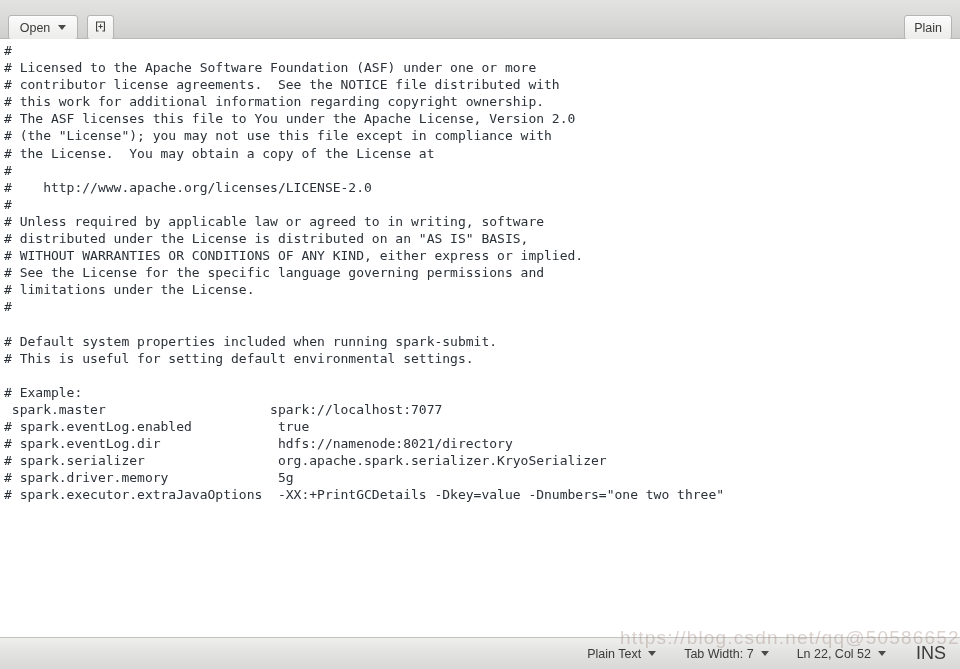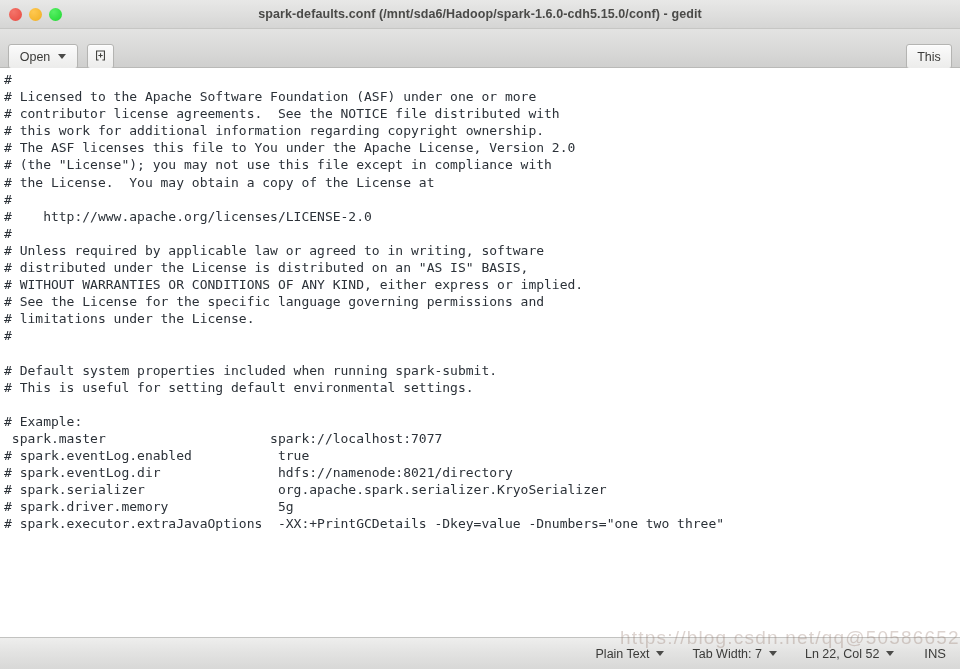--- a/index.html
+++ b/index.html
@@ -143,21 +143,21 @@
     align-items: center;
     gap: 7px;
     font-size: 12.5px;
     color: #3b3b39;
     padding: 0 14px;
     cursor: default;
     white-space: nowrap;
   }
   .sb-plain { color: #3b3b39; }
   .sb-ins {
-    font-size: 13px;
+    font-size: 18px;
     color: #3b3b39;
     padding-left: 16px;
     padding-right: 2px;
   }
 
   
   .watermark {
     position: absolute;
     left: 620px;
     top: 627px;
@@ -168,47 +168,39 @@
     white-space: nowrap;
     pointer-events: none;
     user-select: none;
   }
 </style>
 </head>
 <body>
 
 <div class="window">
 
-  <div class="titlebar">
-    <div class="traffic">
-      <span class="dot close"></span>
-      <span class="dot min"></span>
-      <span class="dot max"></span>
-    </div>
-    <div class="window-title">spark-defaults.conf (/mnt/sda6/Hadoop/spark-1.6.0-cdh5.15.0/conf) - gedit</div>
-  </div>
 
   <div class="toolbar">
     <div class="tb-left">
       <div class="btn btn-open">
         <span>Open</span>
         <span class="caret"></span>
       </div>
       <div class="btn btn-icon">
         <span class="newdoc-icon">
           <svg width="15" height="15" viewBox="0 0 15 15" aria-hidden="true">
             <path d="M3 2.5 h9 v10 h-2.6 v-1.1 h1.5 V3.6 H4.1 v7.8 h1.5 v1.1 H3 z" fill="#43433f"></path>
             <path d="M7.0 5.3 h1.1 v1.6 h1.6 v1.1 h-1.6 v1.6 h-1.1 v-1.6 h-1.6 v-1.1 h1.6 z" fill="#43433f"></path>
           </svg>
         </span>
       </div>
     </div>
     <div class="tb-spacer"></div>
     <div class="btn btn-save">
-      <span>This</span>
+      <span>Plain</span>
     </div>
   </div>
 
   <div class="editor">
     <pre class="code">#
 # Licensed to the Apache Software Foundation (ASF) under one or more
 # contributor license agreements.  See the NOTICE file distributed with
 # this work for additional information regarding copyright ownership.
 # The ASF licenses this file to You under the Apache License, Version 2.0
 # (the "License"); you may not use this file except in compliance with

